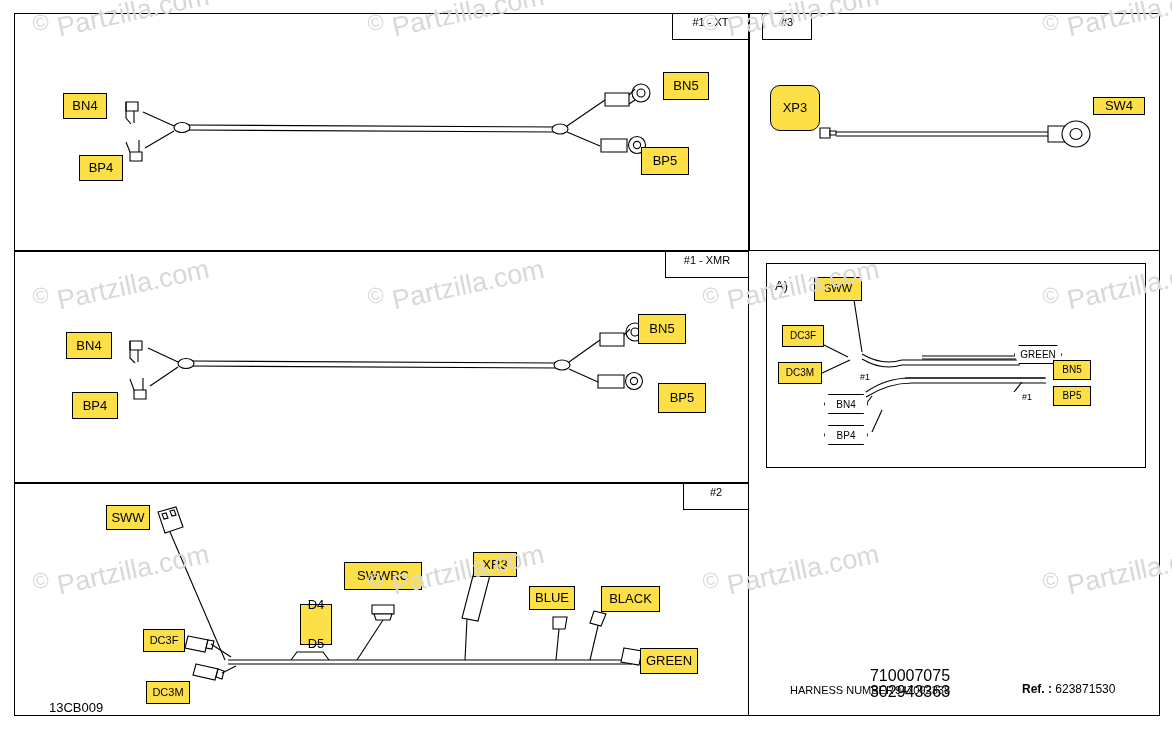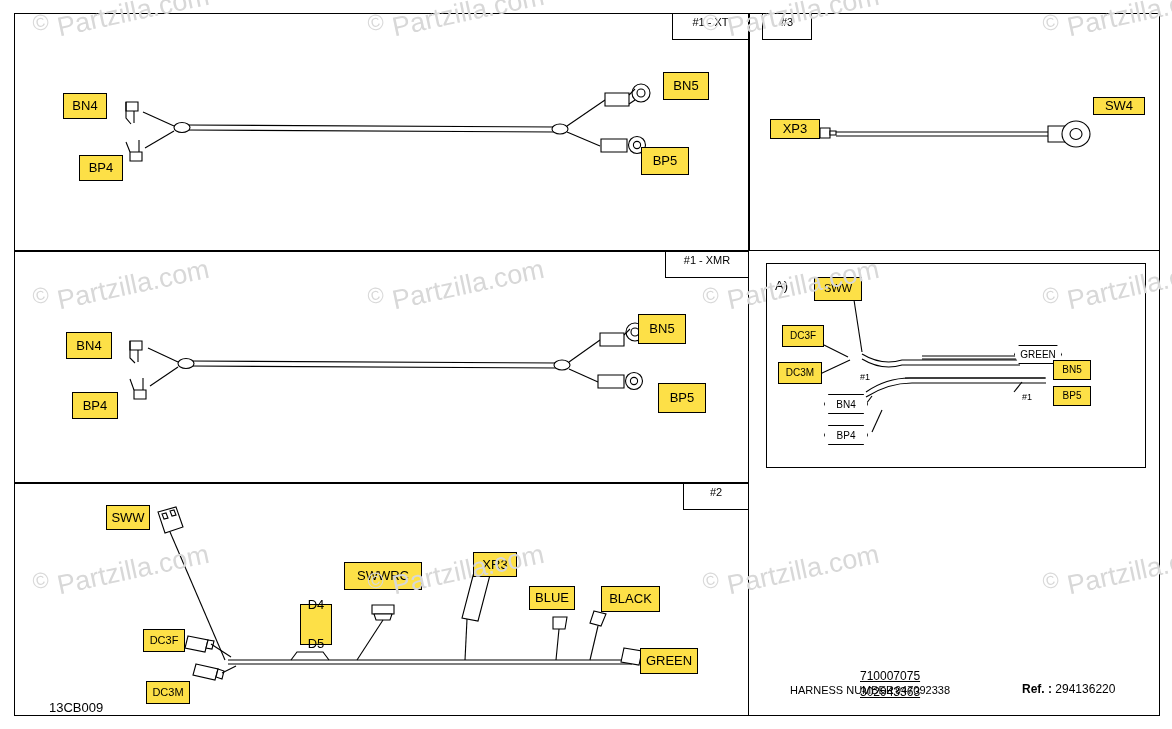--- a/index.html
+++ b/index.html
@@ -101,25 +101,24 @@
   
   .footer-code {
     position: absolute;
     font-size: 13px;
     color: #000;
     z-index: 20;
     margin-left: 25px;
   }
   .footer-right {
     position: absolute;
-    font-size: 12px;
-    text-align: left;
+    font-size: 16px;
+    text-align: center;
     color: #000;
     z-index: 20;
-    text-decoration: underline;
   }
   .footer-right div { line-height: 16px; }
   .ref {
     position: absolute;
     font-size: 12px;
     color: #000;
     z-index: 20;
   }
   .ref b { font-weight: bold; }
 </style>
@@ -285,21 +284,21 @@
       <path d="M866 404 l6 -8"></path>
       <path d="M872 432 l10 -22"></path>
     </g>
   </svg>
 
   <div class="lbl" style="left:63px; top:93px; width:44px; height:26px;">BN4</div>
   <div class="lbl" style="left:79px; top:155px; width:44px; height:26px;">BP4</div>
   <div class="lbl" style="left:663px; top:72px; width:46px; height:28px;">BN5</div>
   <div class="lbl" style="left:641px; top:147px; width:48px; height:28px;">BP5</div>
 
-  <div class="lbl" style="left:770px; top:119px; width:50px; height:20px;">XP3</div>
+  <div class="lbl" style="left:770px; top:85px; width:50px; height:46px;border-radius:10px;">XP3</div>
   <div class="lbl" style="left:1093px; top:97px; width:52px; height:18px;">SW4</div>
 
   <div class="lbl" style="left:66px; top:332px; width:46px; height:27px;">BN4</div>
   <div class="lbl" style="left:72px; top:392px; width:46px; height:27px;">BP4</div>
   <div class="lbl" style="left:638px; top:314px; width:48px; height:30px;">BN5</div>
   <div class="lbl" style="left:658px; top:383px; width:48px; height:30px;">BP5</div>
 
   <div class="lbl" style="left:106px; top:505px; width:44px; height:25px;">SWW</div>
   <div class="lbl small" style="left:143px; top:629px; width:42px; height:23px;">DC3F</div>
   <div class="lbl small" style="left:146px; top:681px; width:44px; height:23px;">DC3M</div>
@@ -331,16 +330,16 @@
     <div>302943363</div>
   </div>
 
   <div style="position:absolute; left:790px; top:684px; width:170px; font-size:11px; z-index:20;">
     <span>HARNESS NUMBER :</span>
   </div>
   <div style="position:absolute; left:895px; top:684px; font-size:11px; z-index:20;">947092338</div>
 
   <div class="ref" style="left:1022px; top:682px;">
     <b>Ref. :</b>
-    <span>294136220</span>
+    <span>623871530</span>
   </div>
 
 </div>
 
 </body></html>

